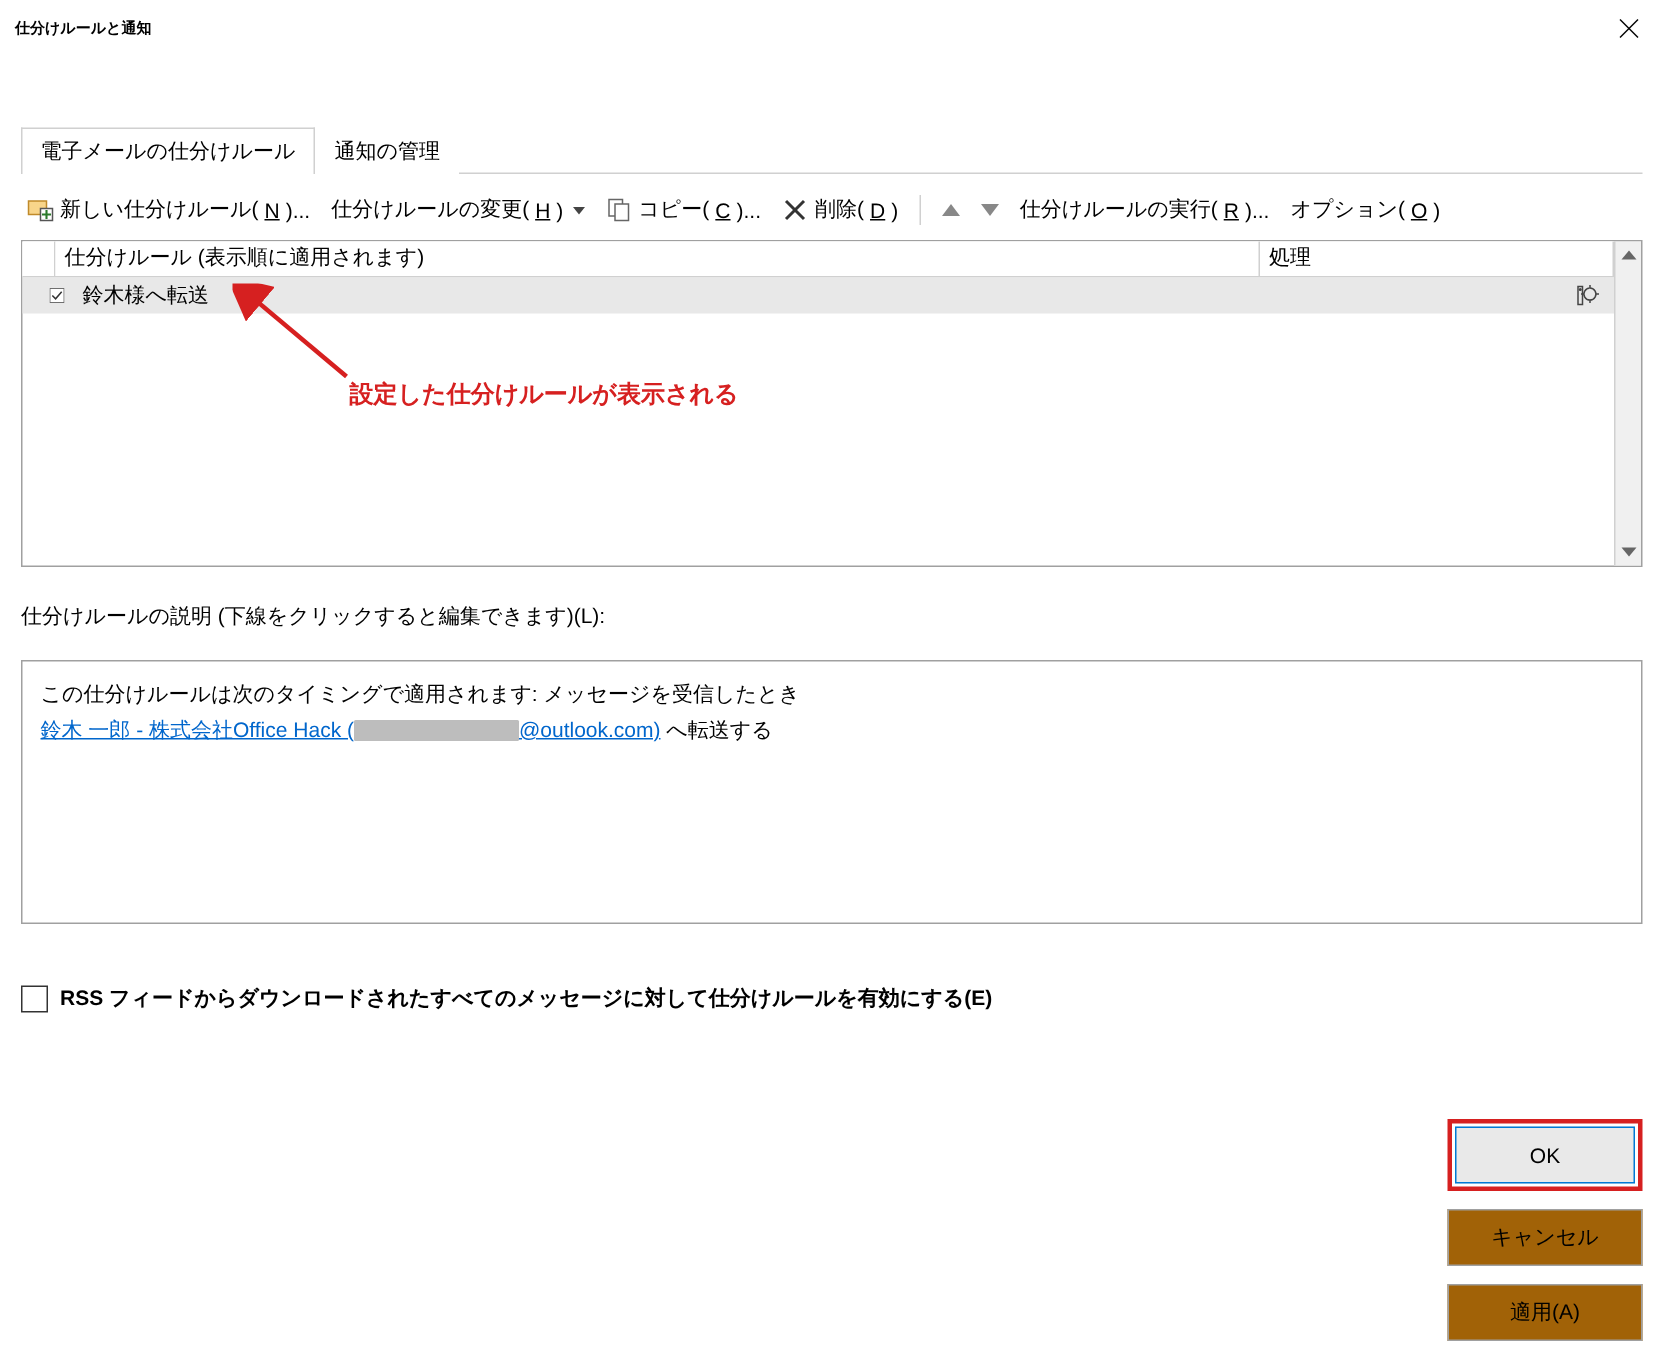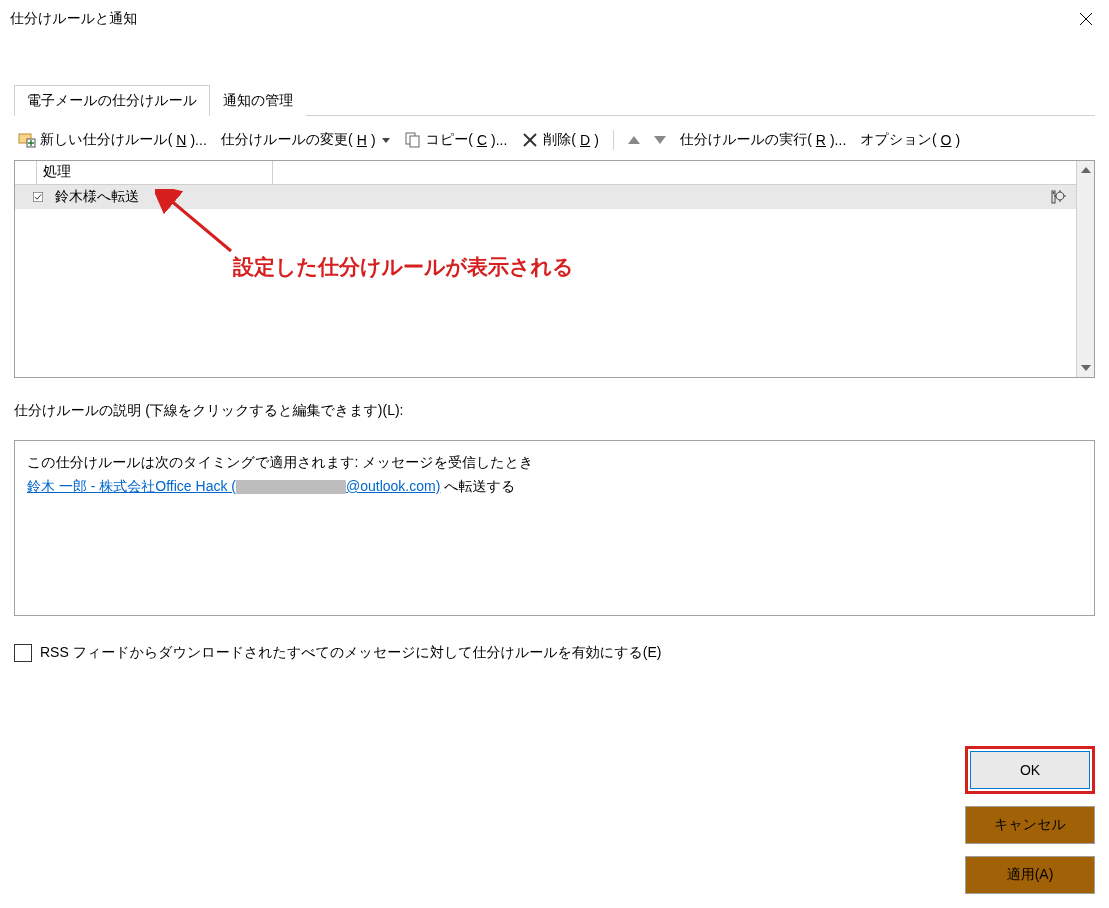--- a/index.html
+++ b/index.html
@@ -14,21 +14,21 @@
     overflow: hidden;
     position: relative;
   }
   .titlebar {
     display: flex;
     align-items: center;
     justify-content: space-between;
     height: 38px;
     padding: 0 0 0 10px;
   }
-  .titlebar-title { font-size: 14px; }
+  .titlebar-title { font-size: 10px; font-weight: bold; }
   .close-btn {
     width: 46px;
     height: 32px;
     display: flex;
     align-items: center;
     justify-content: center;
     font-size: 16px;
     cursor: pointer;
   }
   .close-btn svg { width: 14px; height: 14px; }
@@ -144,21 +144,21 @@
   .rule-row .cell { padding: 0 6px; }
   .rule-row .cell-check { width:22px; display:flex; align-items:center; justify-content:center; }
   .checkbox-svg { width:16px; height:16px; }
   .rule-row .cell-name { flex:1 1 auto; }
   .rule-row .cell-action { width:236px; display:flex; justify-content:flex-end; padding-right:6px;}
 
   .annotation {
     position: absolute;
     color: #d62020;
     font-weight: bold;
-    font-size: 21px;
+    font-size: 16px;
   }
   .annotation-arrow {
     position: absolute;
     pointer-events: none;
   }
 
   .desc-label { margin-top: 24px; margin-bottom: 20px; }
   .desc-box {
     border: 1px solid #a0a0a0;
     height: 176px;
@@ -173,21 +173,22 @@
     height: 14px;
     background: #bdbdbd;
     vertical-align: middle;
     border-radius:1px;
   }
 
   .rss-row {
     display: flex;
     align-items: flex-start;
     gap: 8px;
-    margin-top: 28px;
+    margin-top: 41px;
+    font-weight: bold;
   }
   .rss-row .cb {
     width: 18px; height: 18px;
     border: 1px solid #333;
     display:inline-block;
   }
 
   .buttons {
     position: absolute;
     right: 14px;
@@ -293,20 +294,21 @@
       <span>オプション(</span>
         <span class="u">O</span>
         <span>)</span>
     </span>
   </div>
 
   <div class="rule-table-wrap">
     <div class="rule-table">
       <div class="rule-header">
         <div class="col col-check"></div>
+        <div class="col col-name">仕分けルール (表示順に適用されます)</div>
         <div class="col col-action">処理</div>
       </div>
       <div class="rule-row">
         <div class="cell cell-check">
           <svg class="checkbox-svg" viewBox="0 0 16 16">
             <rect x="0.5" y="0.5" width="15" height="15" fill="#fff" stroke="#666"></rect>
             <path d="M3 8 L6.5 11.5 L13 4" fill="none" stroke="#333" stroke-width="1.6"></path>
           </svg>
         </div>
         <div class="cell cell-name">鈴木様へ転送</div>

